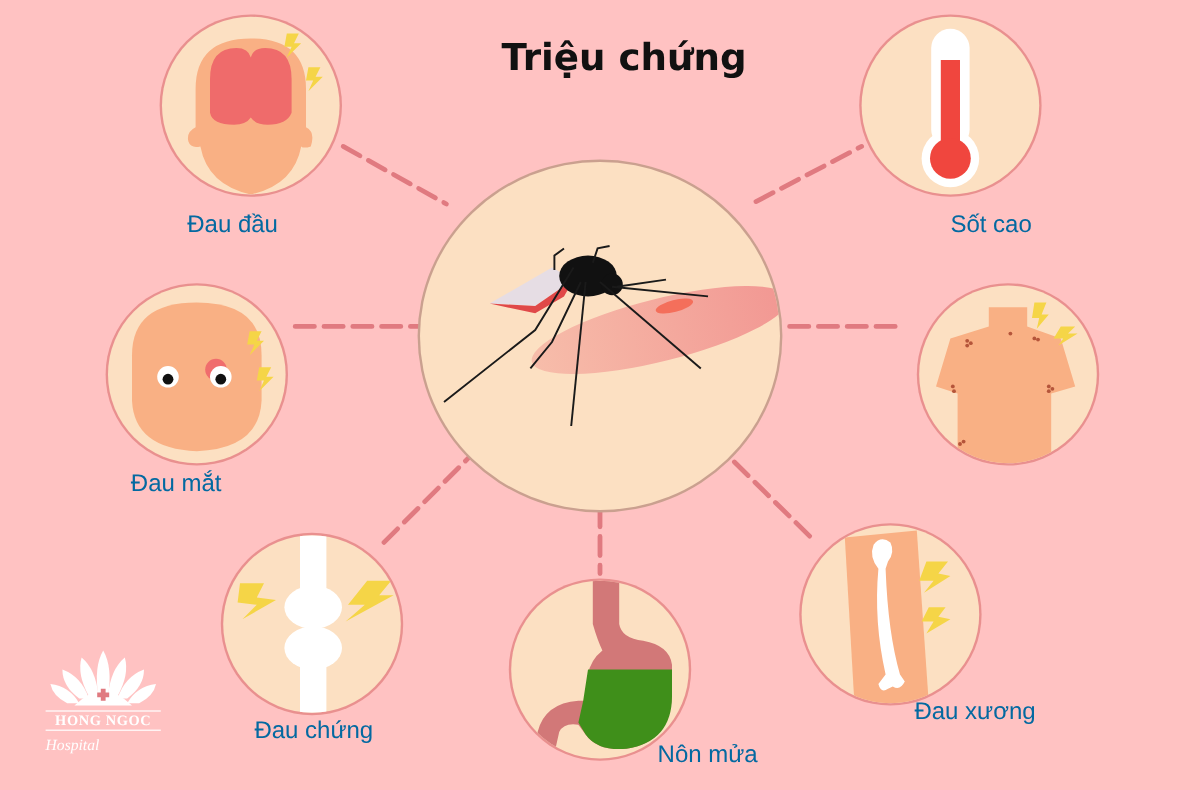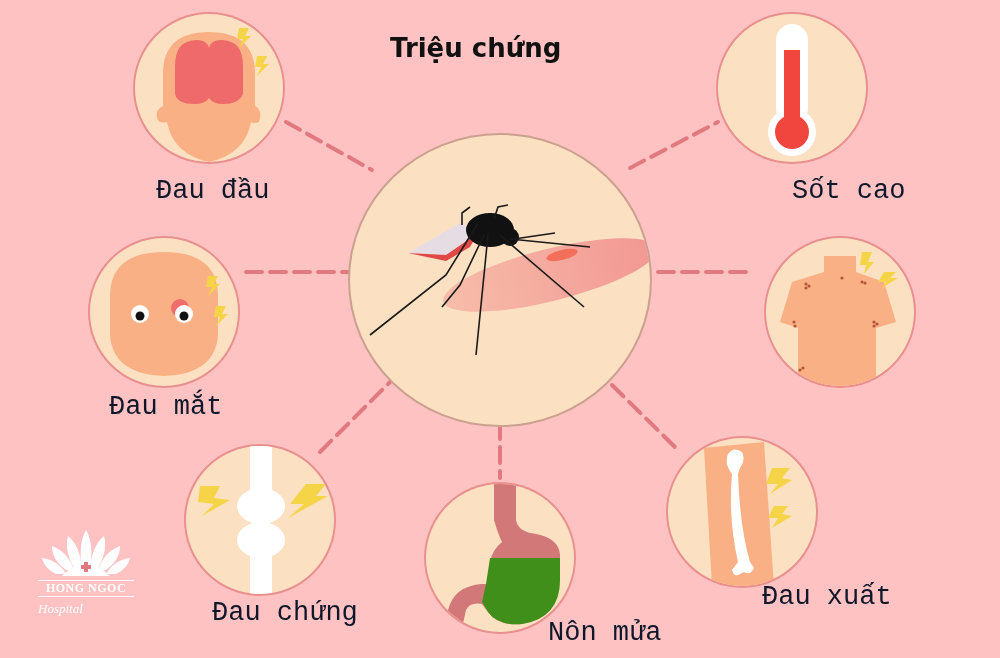--- a/index.html
+++ b/index.html
@@ -1,26 +1,26 @@
 <!DOCTYPE html>
 <html><head>
 <meta charset="utf-8">
 <style>
   html,body{margin:0;padding:0;}
   body{width:1000px;height:658px;overflow:hidden;background:#ffc2c2;font-family:"DejaVu Sans","Liberation Sans",sans-serif;position:relative;}
   .stage{position:absolute;left:0;top:0;width:1000px;height:658px;}
-  .title{position:absolute;left:390px;top:28px;width:260px;font-weight:bold;font-size:26px;line-height:40px;color:#111;}
+  .title{position:absolute;left:390px;top:28px;width:260px;text-align:center;font-weight:bold;font-size:31px;line-height:40px;color:#111;}
   .title .l1{display:block;padding-left:0;}
   .title .l2{display:block;}
   .circle{position:absolute;border-radius:50%;background:#fce0c2;box-shadow:0 0 0 2px #e9908f;overflow:hidden;}
   .circle svg{width:100%;height:100%;display:block;}
   .center{box-shadow:0 0 0 2px #caa08f;}
-  .label{position:absolute;font-family:Liberation Mono, monospace;font-size:27px;color:#0f172a;white-space:nowrap;}
+  .label{position:absolute;font-family:Liberation Sans, sans-serif;font-size:20px;color:#0369a1;white-space:nowrap;}
   .lines{position:absolute;left:0;top:0;}
-  .logo{position:absolute;left:38px;top:528px;width:100px;height:95px;}
+  .logo{position:absolute;left:38px;top:540px;width:100px;height:95px;}
   .logo .name{position:absolute;left:0;top:52px;width:96px;text-align:center;font-family:"Liberation Serif",serif;font-weight:bold;font-size:12px;color:#fff;letter-spacing:0.5px;border-top:1px solid #fff;border-bottom:1px solid #fff;line-height:15px;}
   .logo .sub{position:absolute;left:0;top:73px;width:96px;text-align:left;font-family:"Liberation Serif",serif;font-style:italic;font-size:13px;color:#fff;}
 </style>
 </head>
 <body>
 
 <div class="stage">
 
   <svg class="lines" width="1000" height="658">
     <g stroke="#e07a80" stroke-width="4" stroke-dasharray="16 8" stroke-linecap="round" fill="none">
@@ -156,21 +156,21 @@
   <div class="circle" style="left:668px;top:438px;width:148px;height:148px;">
     <svg viewBox="0 0 148 148">
       <polygon points="36,10 96,4 106,148 44,148" fill="#f9b084"></polygon>
       <path d="M60 16 Q66 8 74 14 Q78 22 72 30 L70 36 Q72 90 82 124 L86 130 Q82 138 76 134 L72 136 Q66 140 64 132 L70 124 Q60 80 64 36 Q56 26 60 16 Z" fill="#fff"></path>
       <g fill="#f5d547">
         <path d="M104 30 L122 30 L114 40 L124 42 L102 56 L110 46 L98 46 Z"></path>
         <path d="M106 68 L120 68 L114 76 L124 78 L104 90 L110 80 L100 80 Z"></path>
       </g>
     </svg>
   </div>
-  <div class="label" style="left:762px;top:582px;">Đau xuất</div>
+  <div class="label" style="left:762px;top:582px;">Đau xương</div>
 
   <div class="logo">
     <svg width="96" height="52" viewBox="0 0 96 52">
       <g fill="#fff">
         <path d="M48 2 Q56 16 52 40 L44 40 Q40 16 48 2 Z"></path>
         <path d="M30 8 Q42 18 44 40 L36 40 Q26 22 30 8 Z"></path>
         <path d="M66 8 Q70 22 60 40 L52 40 Q54 18 66 8 Z"></path>
         <path d="M14 18 Q30 24 36 42 L28 42 Q14 32 14 18 Z"></path>
         <path d="M82 18 Q82 32 68 42 L60 42 Q66 24 82 18 Z"></path>
         <path d="M4 30 Q20 32 28 46 L18 46 Q6 40 4 30 Z"></path>

